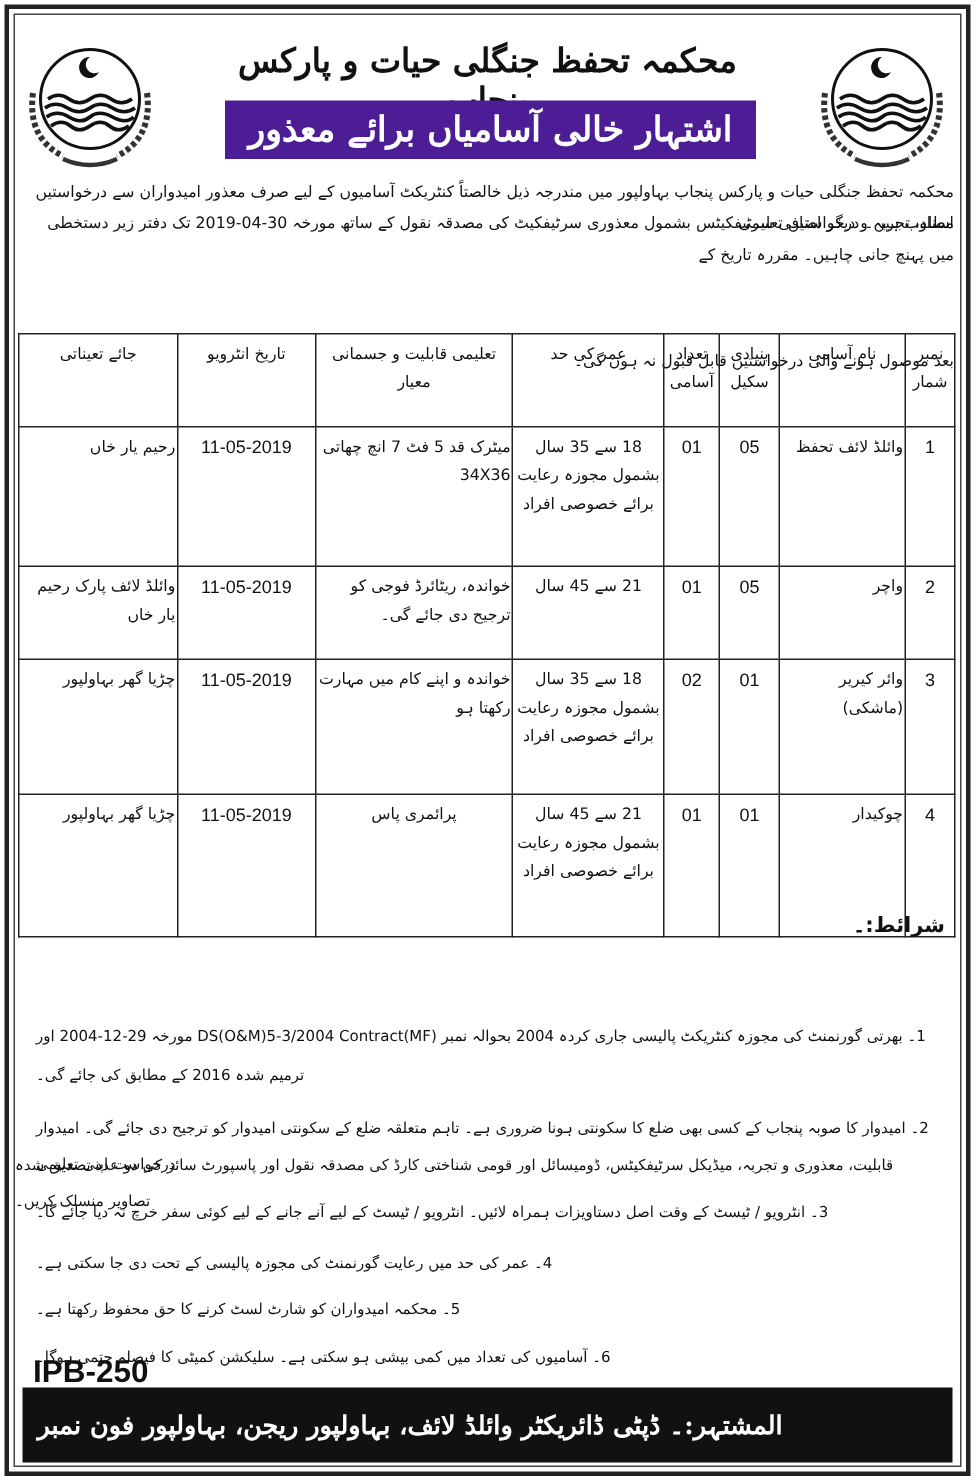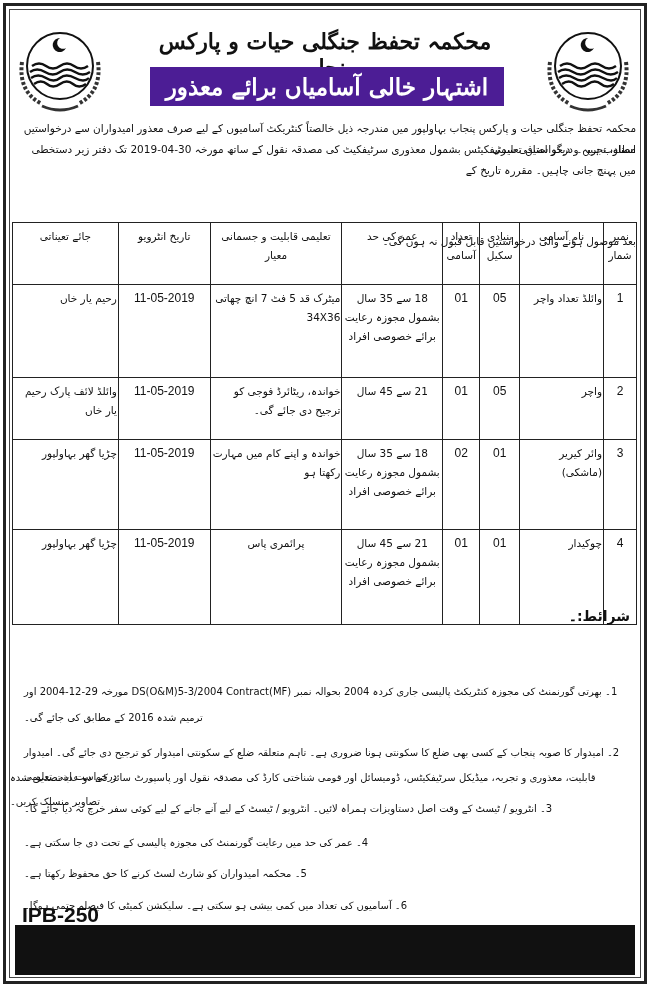--- a/index.html
+++ b/index.html
@@ -83,21 +83,21 @@
       <th class="c-count">تعداد آسامی</th>
       <th class="c-age">عمر کی حد</th>
       <th class="c-qual">تعلیمی قابلیت و جسمانی معیار</th>
       <th class="c-date">تاریخ انٹرویو</th>
       <th class="c-place">جائے تعیناتی</th>
     </tr>
   </thead>
   <tbody>
     <tr class="r1">
       <td class="num">1</td>
-      <td class="right">وائلڈ تعداد واچر</td>
+      <td class="right">وائلڈ لائف تحفظ</td>
       <td class="num">05</td>
       <td class="num">01</td>
       <td>18 سے 35 سال بشمول مجوزہ رعایت برائے خصوصی افراد</td>
       <td class="right">میٹرک قد 5 فٹ 7 انچ چھاتی 34X36</td>
       <td class="latin">11-05-2019</td>
       <td class="right">رحیم یار خاں</td>
     </tr>
     <tr class="r2">
       <td class="num">2</td>
       <td class="right">واچر</td>
@@ -136,13 +136,14 @@
 <div class="term" style="top:706px;">ترمیم شدہ 2016 کے مطابق کی جائے گی۔</div>
 <div class="term" style="top:741px;">2۔ امیدوار کا صوبہ پنجاب کے کسی بھی ضلع کا سکونتی ہونا ضروری ہے۔ تاہم متعلقہ ضلع کے سکونتی امیدوار کو ترجیح دی جائے گی۔ امیدوار درخواست اپنی تعلیمی</div>
 <div class="term" style="top:766px; right:40px;">قابلیت، معذوری و تجربہ، میڈیکل سرٹیفکیٹس، ڈومیسائل اور قومی شناختی کارڈ کی مصدقہ نقول اور پاسپورٹ سائز کی دو عدد تصدیق شدہ تصاویر منسلک کریں۔</div>
 <div class="term" style="top:797px;">3۔ انٹرویو / ٹیسٹ کے وقت اصل دستاویزات ہمراہ لائیں۔ انٹرویو / ٹیسٹ کے لیے آنے جانے کے لیے کوئی سفر خرچ نہ دیا جائے گا۔</div>
 <div class="term" style="top:831px;">4۔ عمر کی حد میں رعایت گورنمنٹ کی مجوزہ پالیسی کے تحت دی جا سکتی ہے۔</div>
 <div class="term" style="top:862px;">5۔ محکمہ امیدواران کو شارٹ لسٹ کرنے کا حق محفوظ رکھتا ہے۔</div>
 <div class="term" style="top:894px;">6۔ آسامیوں کی تعداد میں کمی بیشی ہو سکتی ہے۔ سلیکشن کمیٹی کا فیصلہ حتمی ہوگا۔</div>
 
 <div class="ipb">IPB-250</div>
 <div class="advertiser-bar">
+  <span class="advertiser-text">المشتہر:۔ ڈپٹی ڈائریکٹر وائلڈ لائف، بہاولپور ریجن، بہاولپور فون نمبر</span>
 </div>
 
 </body></html>

